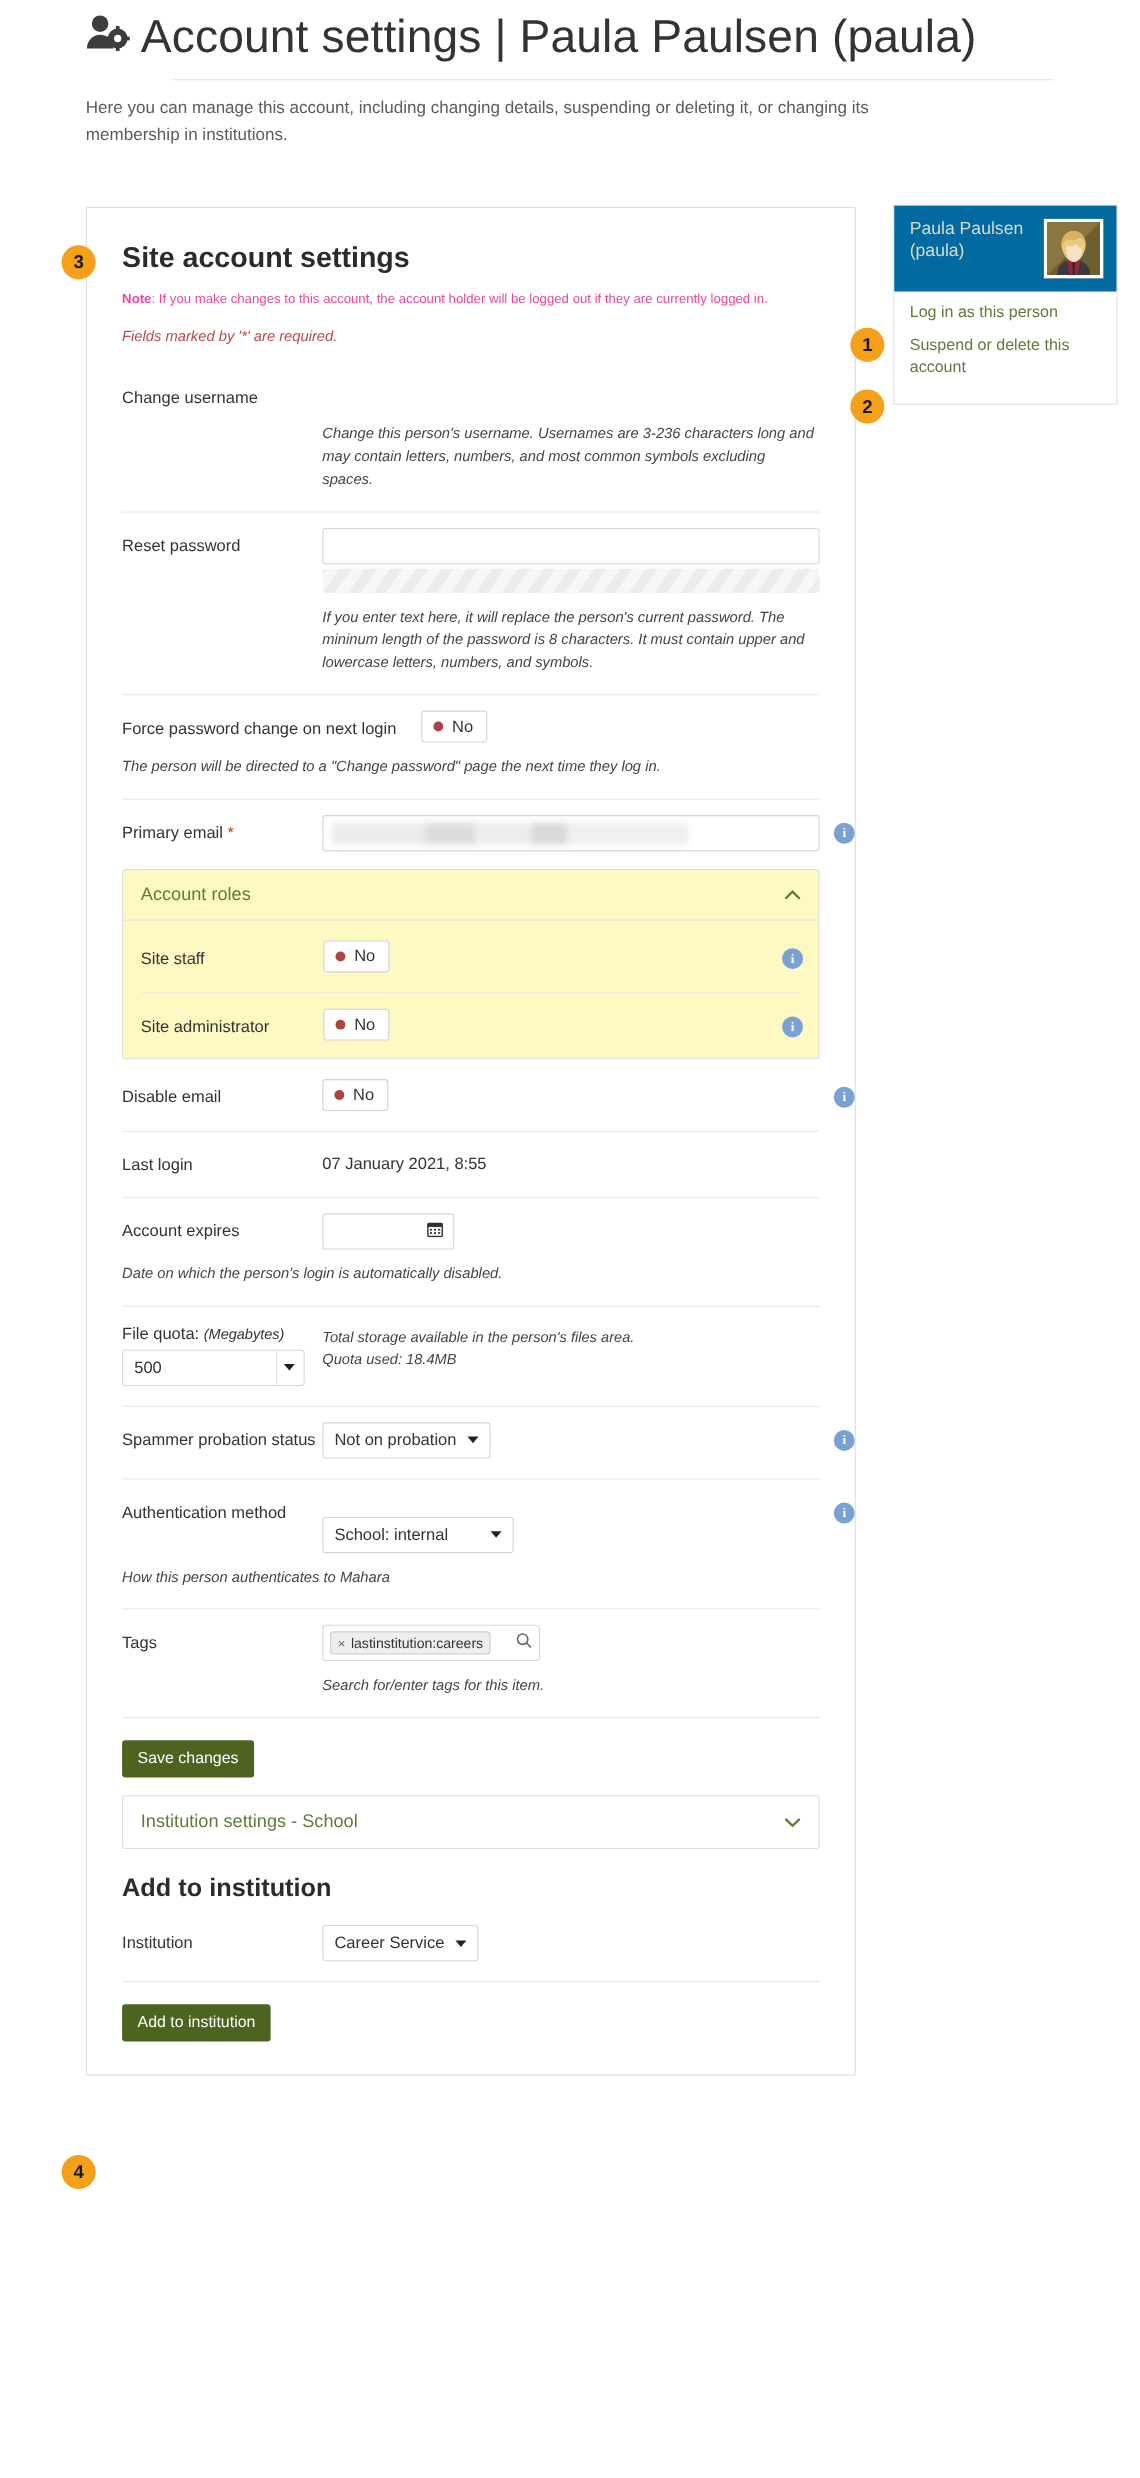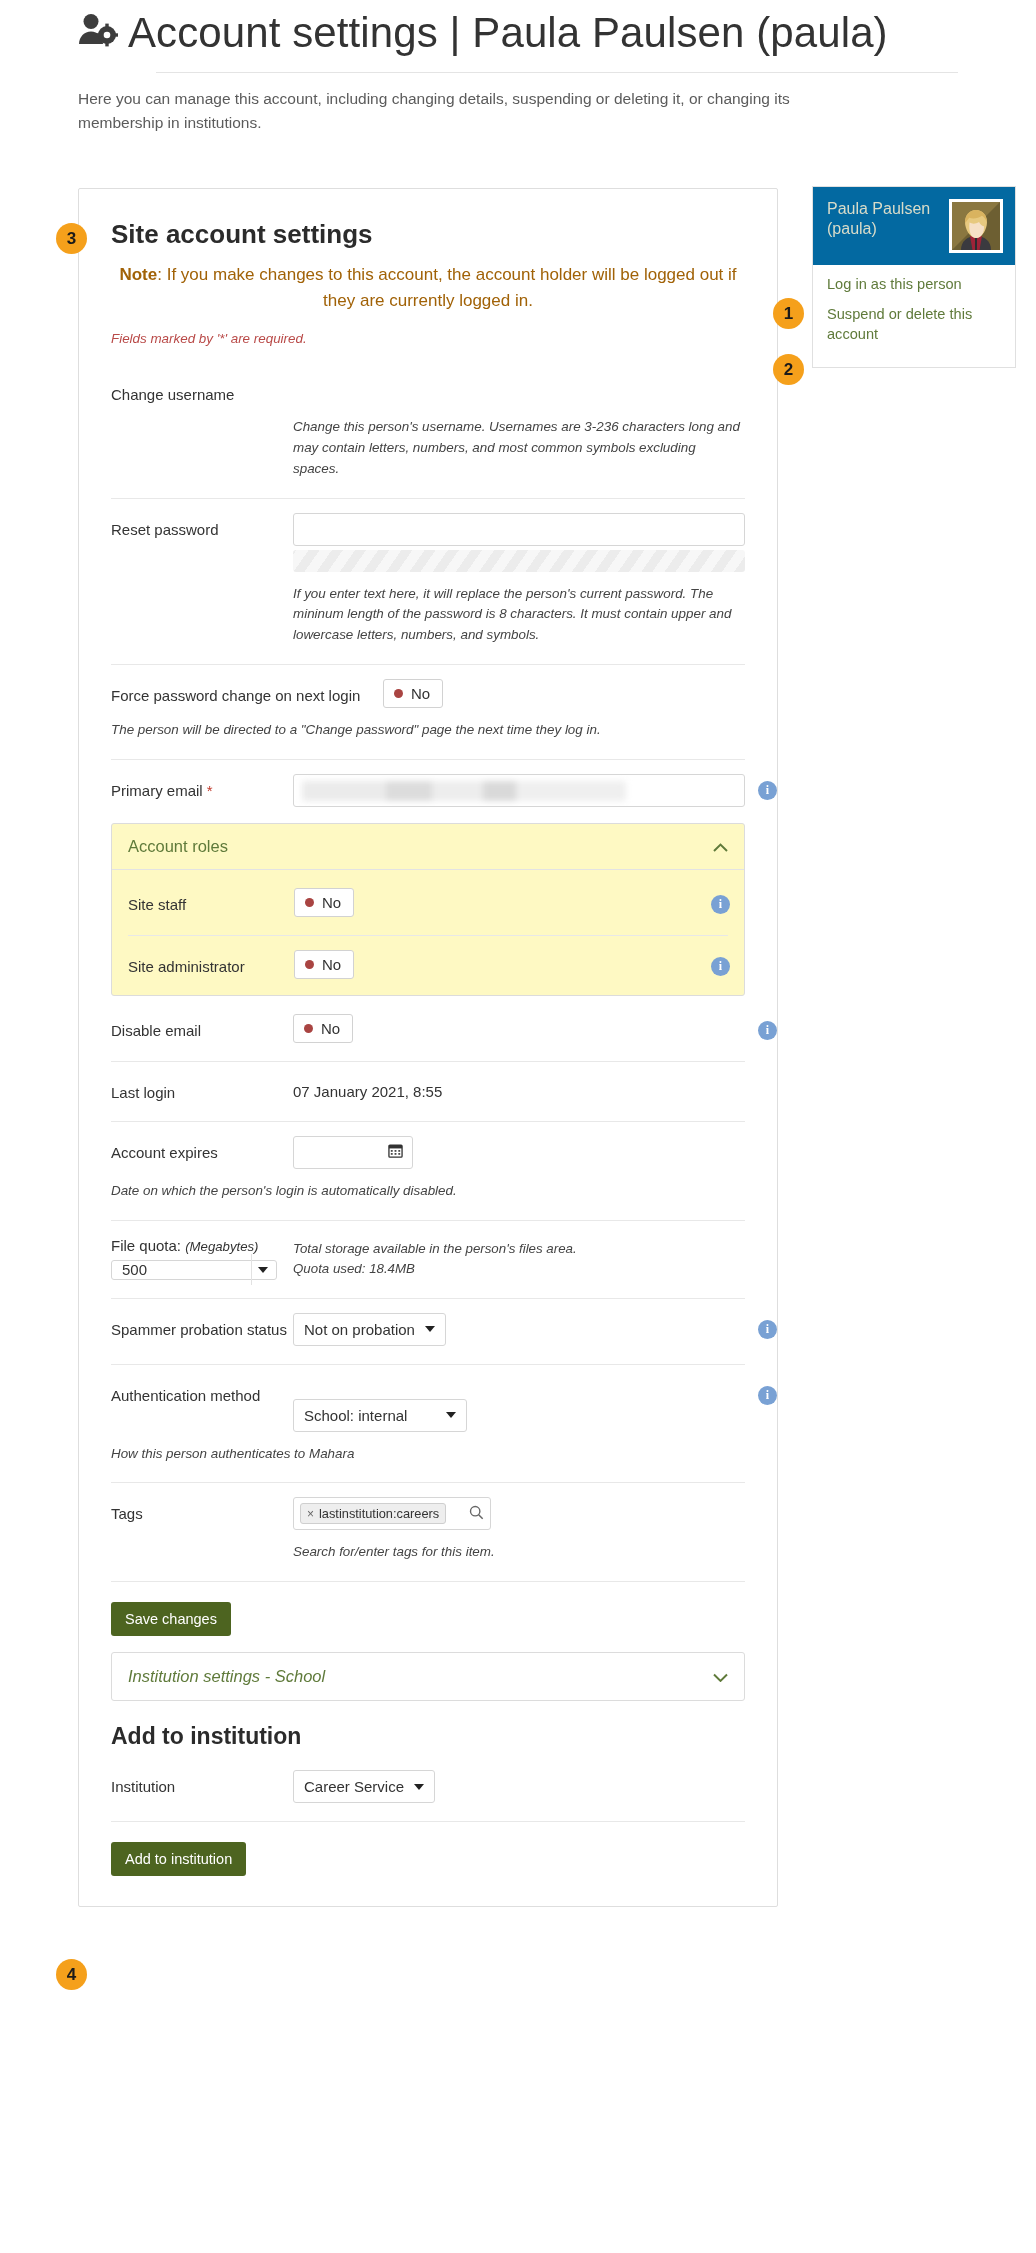--- a/index.html
+++ b/index.html
@@ -25,21 +25,21 @@
   .hr-head { margin:16px 78px 0 78px; border:0; border-top:1px solid #e4e4e4; }
   .lead { padding:14px 78px 0 78px; color:#5b5b5b; font-size:15.5px; line-height:1.55; max-width:870px;}
 
   
   .card {
     position:absolute; left:78px; top:188px; width:700px;
     background:#fff; border:1px solid #dedede; border-radius:2px;
   }
   .card-inner { padding:20px 32px 30px 32px; }
   h2.section-title { font-size:26px; font-weight:700; color:#2b2b2b; margin:10px 0 12px 0; }
-  .note { color:#a16207; font-size:17px; line-height:1.5; margin:0 0 18px 0;text-align:center; }
+  .note { color:#ec4899; font-size:12px; line-height:1.5; margin:0 0 18px 0; }
   .note b { font-weight:700; }
   .required-note { color:#b94a48; font-style:italic; font-size:13.4px; margin:0 0 18px 0; }
 
   
   .frow { display:flex; align-items:flex-start; padding:14px 0 0 0; position:relative; }
   .flabel { width:182px; flex:0 0 182px; font-size:15px; color:#333; padding-top:7px; line-height:1.35;}
   .flabel .star { color:#c0392b; }
   .fctrl { flex:1 1 auto; position:relative; }
   .helptext { font-style:italic; color:#444; font-size:13.4px; line-height:1.55; margin:12px 0 0 0; }
   .divider { border:0; border-top:1px solid #e8e8e8; margin:18px 0 0 0; }
@@ -104,21 +104,21 @@
     width:120px; height:33px; border:1px solid #d6d6d6; border-radius:3px; background:#fff;
     display:flex; align-items:center; justify-content:flex-end; padding:0 9px;
   }
 
   
   .quota-wrap { display:flex; gap:16px; align-items:flex-start; }
   .quota-left { width:166px; flex:0 0 166px; }
   .quota-label { font-size:15px; margin-bottom:6px; }
   .quota-label i { font-style:italic; font-size:13.2px; }
   .quota-sel {
-    width:166px; height:20px; border:1px solid #d6d6d6; border-radius:3px; background:#fff;
+    width:166px; height:33px; border:1px solid #d6d6d6; border-radius:3px; background:#fff;
     display:flex; align-items:center; justify-content:space-between; padding:0 8px 0 10px; font-size:15px;
   }
   .quota-sel .divline { width:1px; height:31px; background:#e2e2e2; margin-right:6px;}
   .quota-note { font-style:italic; font-size:13.3px; color:#444; line-height:1.5; padding-top:2px; }
 
   
   .tagbox {
     width:198px; height:33px; border:1px solid #d6d6d6; border-radius:3px; background:#fff;
     display:flex; align-items:center; padding:0 6px; gap:6px;
   }
@@ -133,21 +133,21 @@
   
   .btn {
     display:inline-block; background:#4d6420; color:#fff; border:0; border-radius:3px;
     padding:9px 14px; font-size:14.5px; font-family:inherit; cursor:pointer;
   }
 
   
   .collapse-bar {
     display:flex; align-items:center; justify-content:space-between;
     border:1px solid #dcdcdc; border-radius:3px; background:#fff;
-    padding:14px 16px; font-size:16.5px; color:#5f7a3a; margin-top:16px;font-style:italic;
+    padding:14px 16px; font-size:16.5px; color:#5f7a3a; margin-top:16px;
   }
   h3.sub-title { font-size:23px; font-weight:700; color:#2b2b2b; margin:22px 0 6px 0;}
 
   
   .side {
     position:absolute; left:812px; top:186px; width:204px;
     border:1px solid #e0e0e0; background:#fff;
   }
   .side-head {
     background:#0369a1; padding:12px 12px 12px 14px; display:flex; gap:8px; align-items:flex-start;

